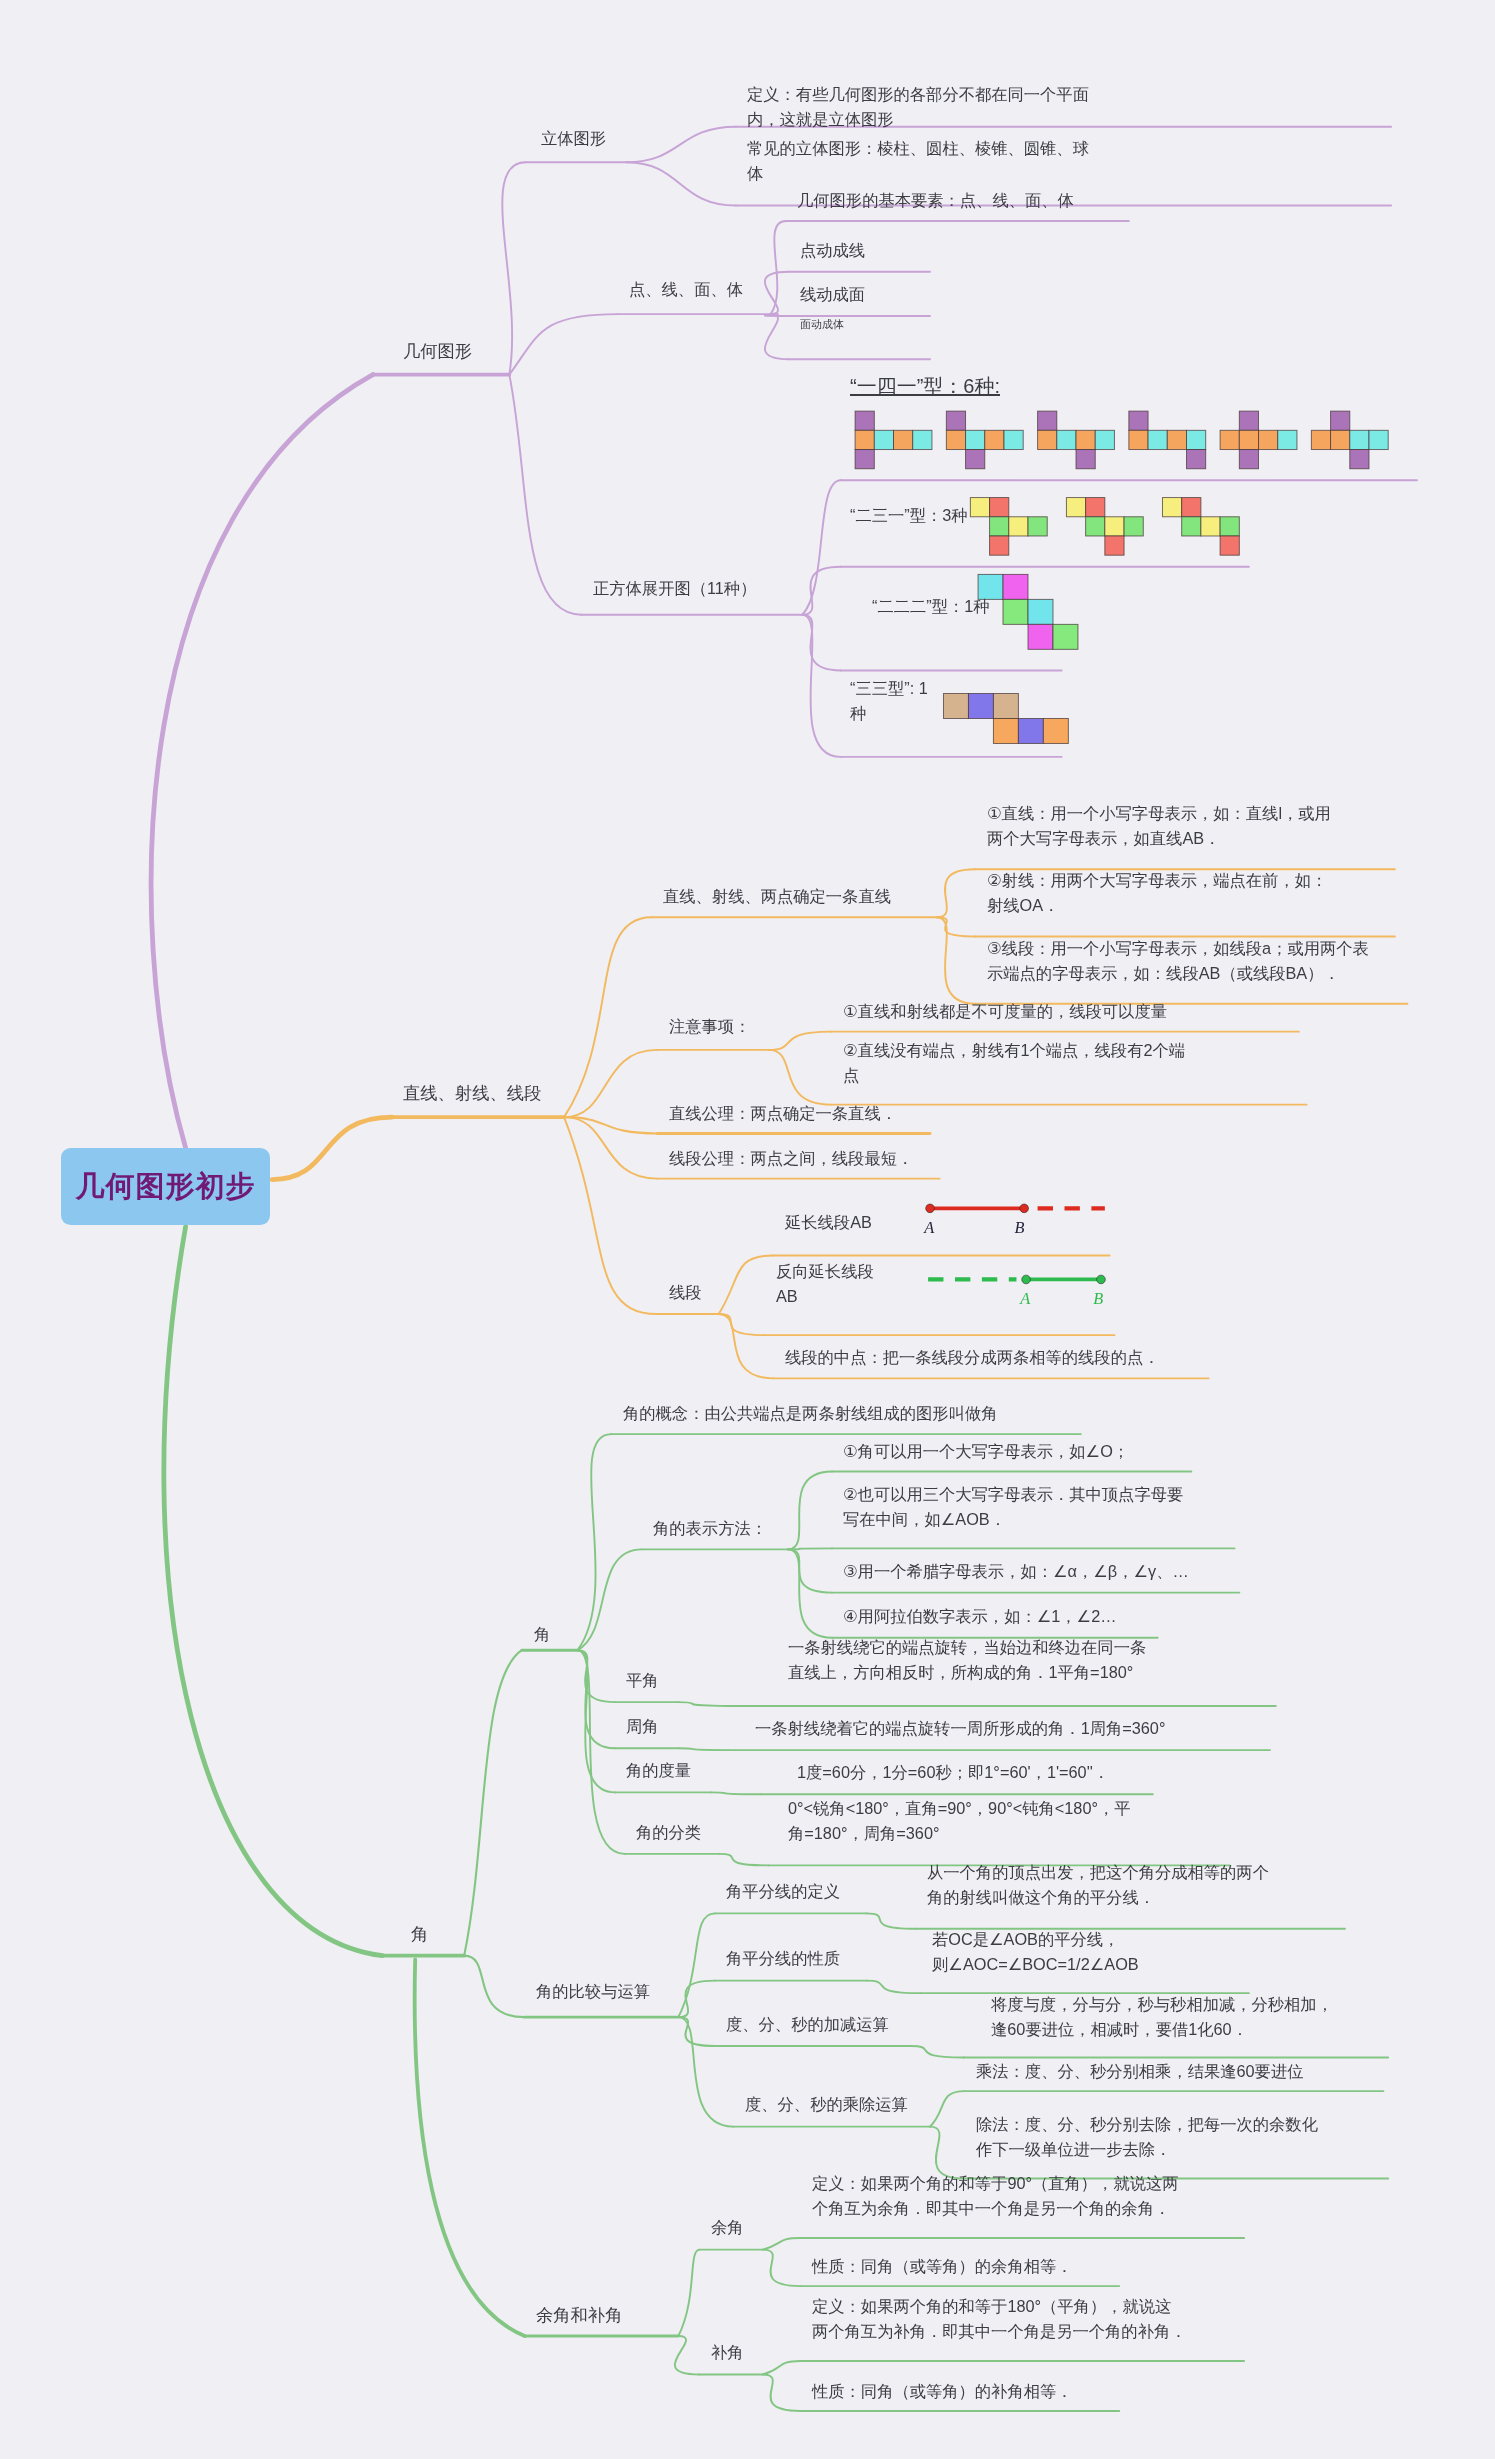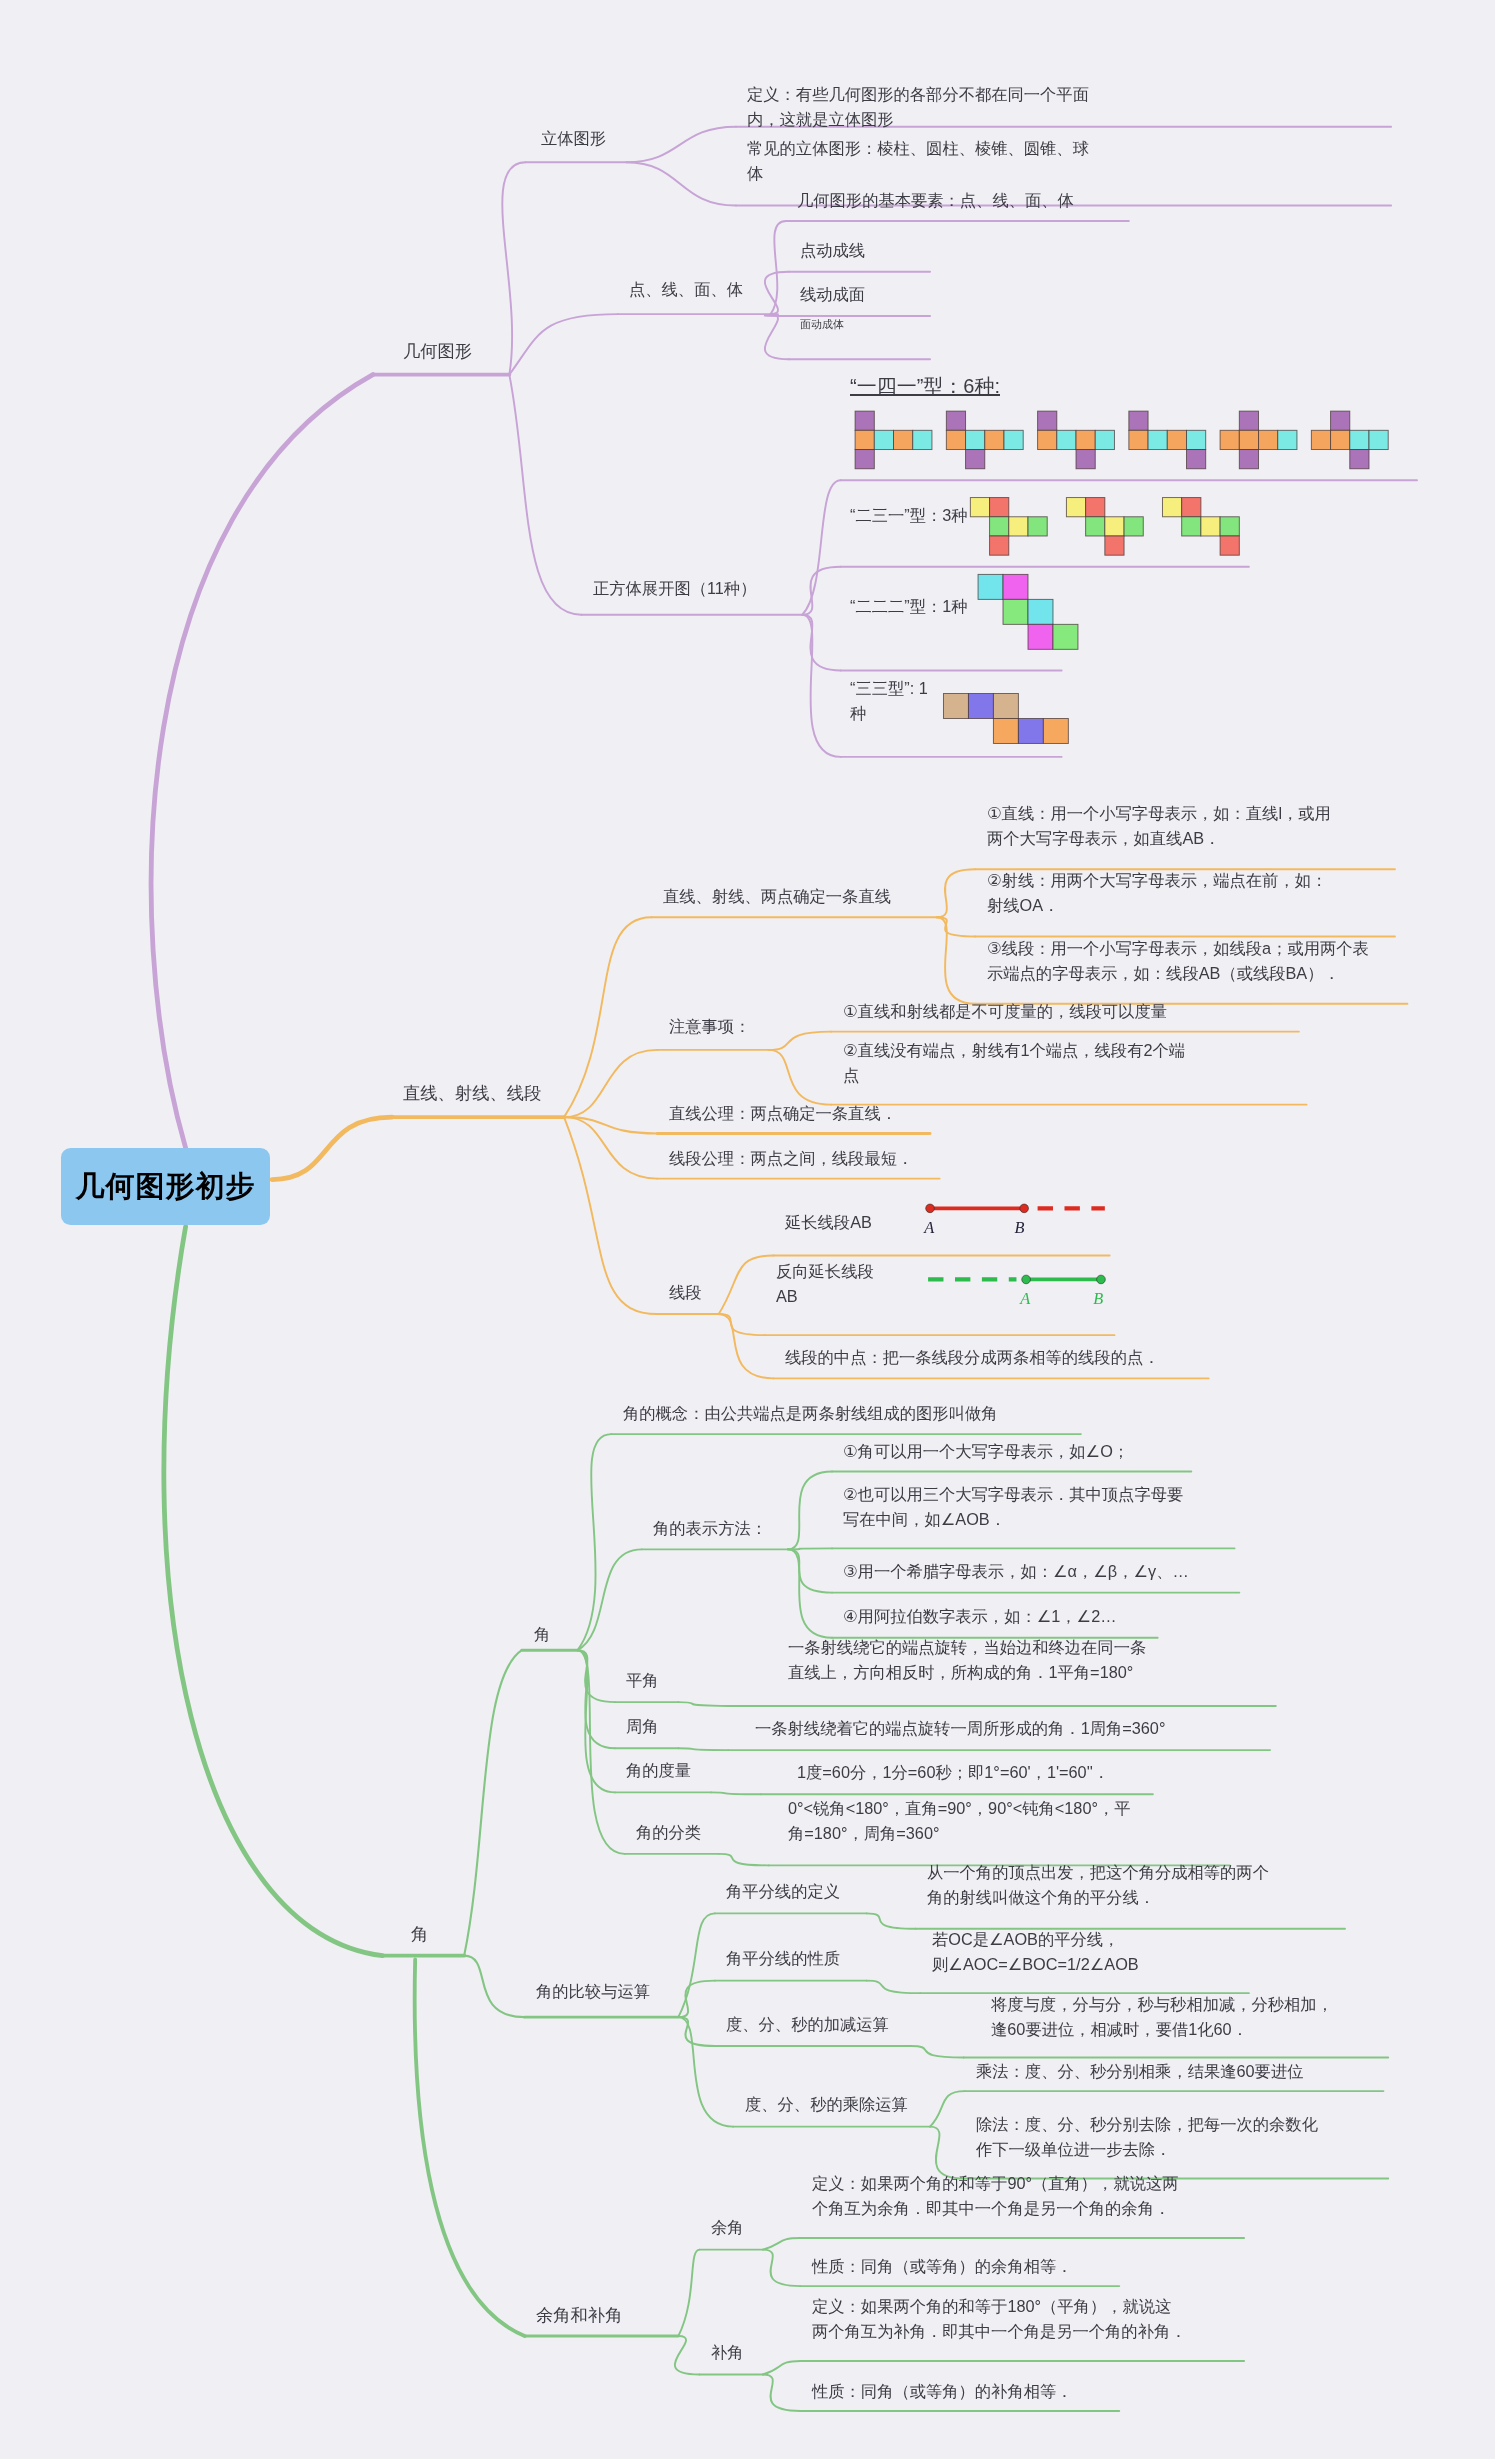--- a/index.html
+++ b/index.html
@@ -1,21 +1,21 @@
 <!DOCTYPE html>
 <html><head>
 <meta charset="utf-8">
 <style>
   html,body{margin:0;padding:0;}
   body{font-family:"Liberation Sans","DejaVu Sans",sans-serif;}
   #map{position:relative;width:1496px;height:2459px;background:#f0eff4;overflow:hidden;}
   #layer-svg{position:absolute;left:0;top:0;z-index:1;}
   .topic{position:absolute;z-index:2;white-space:pre-line;color:#3c3c44;line-height:1.55;}
   #root-node{position:absolute;z-index:3;display:flex;align-items:center;justify-content:center;
-    background:#8cc7f0;border-radius:9.6px;font-weight:bold;color:#000000;font-size:29px;letter-spacing:1px;}
+    background:#8cc7f0;border-radius:9.6px;font-weight:bold;color:#701a75;font-size:29px;letter-spacing:1px;}
 </style>
 </head>
 <body>
 
 <div id="map">
   <svg id="layer-svg" width="1496" height="2459" viewBox="0 0 1557 2560">
       <path d="M 193 1195 C 125 960 135 530 388 390" fill="none" stroke="#c7a3d6" stroke-width="5" stroke-linecap="round"></path>
       <path d="M 283 1228 C 348 1228 330 1163 408 1163" fill="none" stroke="#f2b95e" stroke-width="5" stroke-linecap="round"></path>
       <path d="M 193 1277 C 128 1650 205 2012 398 2036" fill="none" stroke="#83c683" stroke-width="5" stroke-linecap="round"></path>
       <path d="M 432 2040 C 428 2200 445 2390 546 2432" fill="none" stroke="#83c683" stroke-width="4" stroke-linecap="round"></path>
@@ -224,21 +224,21 @@
     <div class="topic" style="left: 747px; top: 136px; font-size: 16.3px;">常见的立体图形：棱柱、圆柱、棱锥、圆锥、球
 体</div>
     <div class="topic" style="left: 629px; top: 277px; font-size: 16.3px;">点、线、面、体</div>
     <div class="topic" style="left: 797px; top: 188px; font-size: 16.3px;">几何图形的基本要素：点、线、面、体</div>
     <div class="topic" style="left: 800px; top: 238px; font-size: 16.3px;">点动成线</div>
     <div class="topic" style="left: 800px; top: 282px; font-size: 16.3px;">线动成面</div>
     <div class="topic" style="left: 800px; top: 316px; font-size: 11px;">面动成体</div>
     <div class="topic" style="left: 593px; top: 576px; font-size: 16.3px;">正方体展开图（11种）</div>
     <div class="topic" style="left: 850px; top: 371px; font-size: 20px; text-decoration: underline;">“一四一”型：6种:</div>
     <div class="topic" style="left: 850px; top: 503px; font-size: 16.3px;">“二三一”型：3种</div>
-    <div class="topic" style="left: 850px; top: 594px; font-size: 16.3px;">“二二二”型：1种</div>
+    <div class="topic" style="left: 872px; top: 594px; font-size: 16.3px;">“二二二”型：1种</div>
     <div class="topic" style="left: 850px; top: 676px; font-size: 16.3px;">“三三型”: 1
 种</div>
     <div class="topic" style="left: 403px; top: 1080px; font-size: 17.3px;">直线、射线、线段</div>
     <div class="topic" style="left: 663px; top: 884px; font-size: 16.3px;">直线、射线、两点确定一条直线</div>
     <div class="topic" style="left: 987px; top: 801px; font-size: 16.3px;">①直线：用一个小写字母表示，如：直线l，或用
 两个大写字母表示，如直线AB．</div>
     <div class="topic" style="left: 987px; top: 868px; font-size: 16.3px;">②射线：用两个大写字母表示，端点在前，如：
 射线OA．</div>
     <div class="topic" style="left: 987px; top: 936px; font-size: 16.3px;">③线段：用一个小写字母表示，如线段a；或用两个表
 示端点的字母表示，如：线段AB（或线段BA）．</div>

